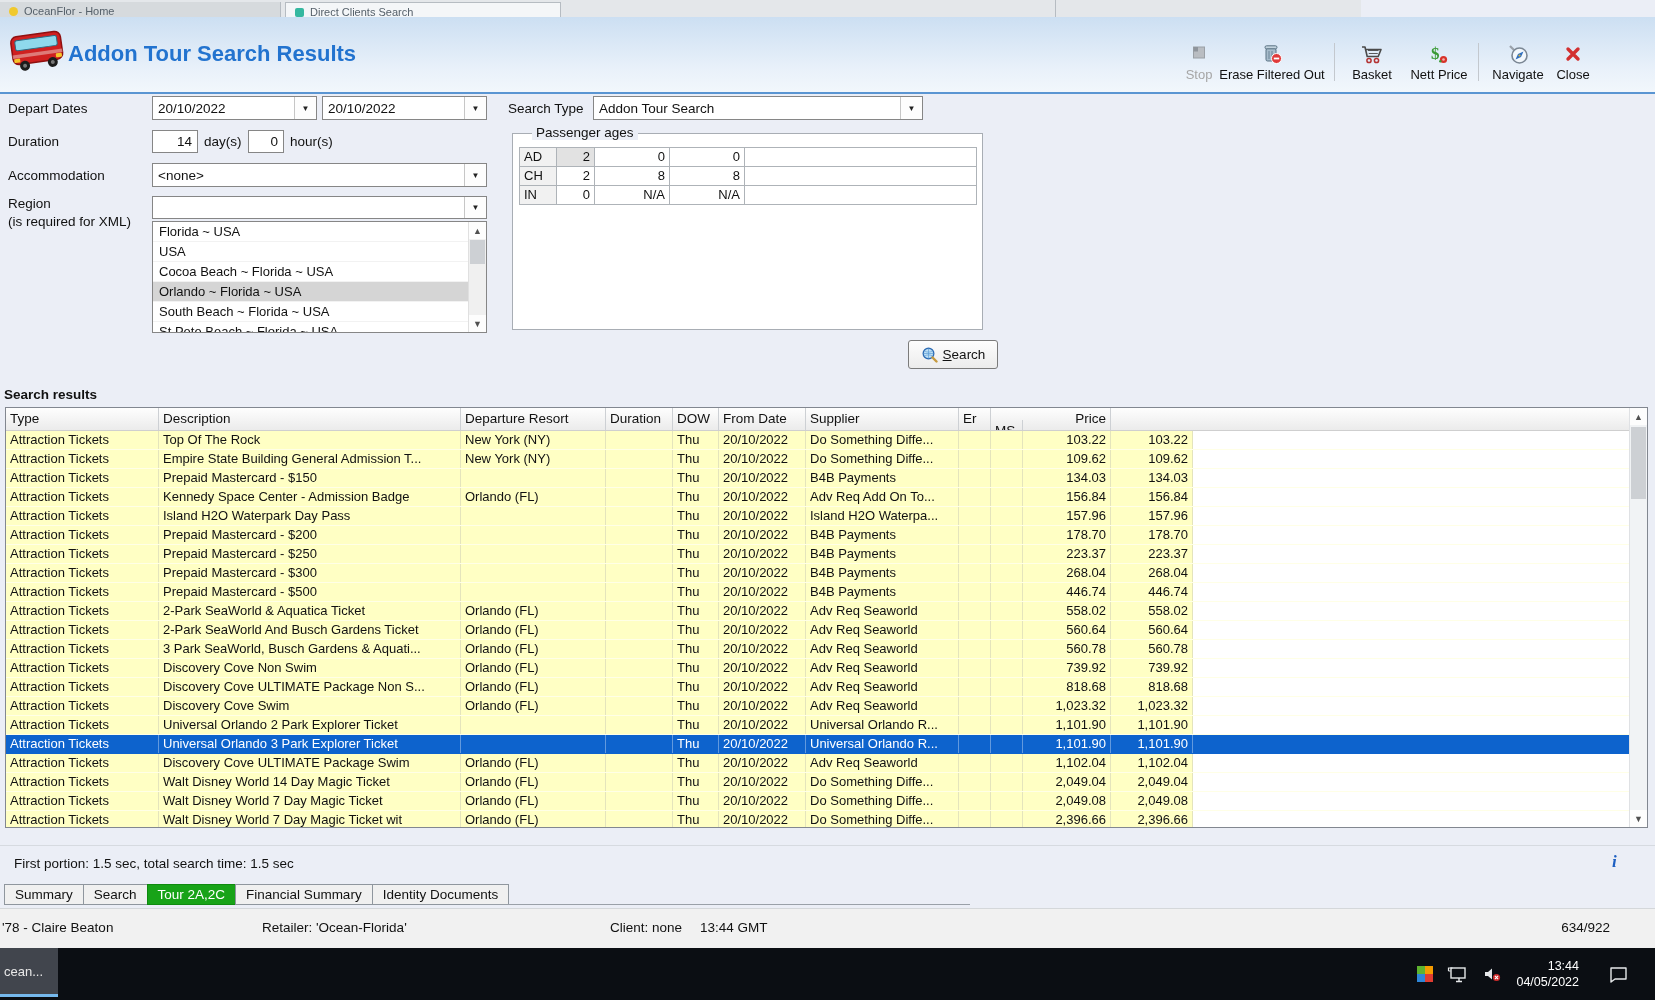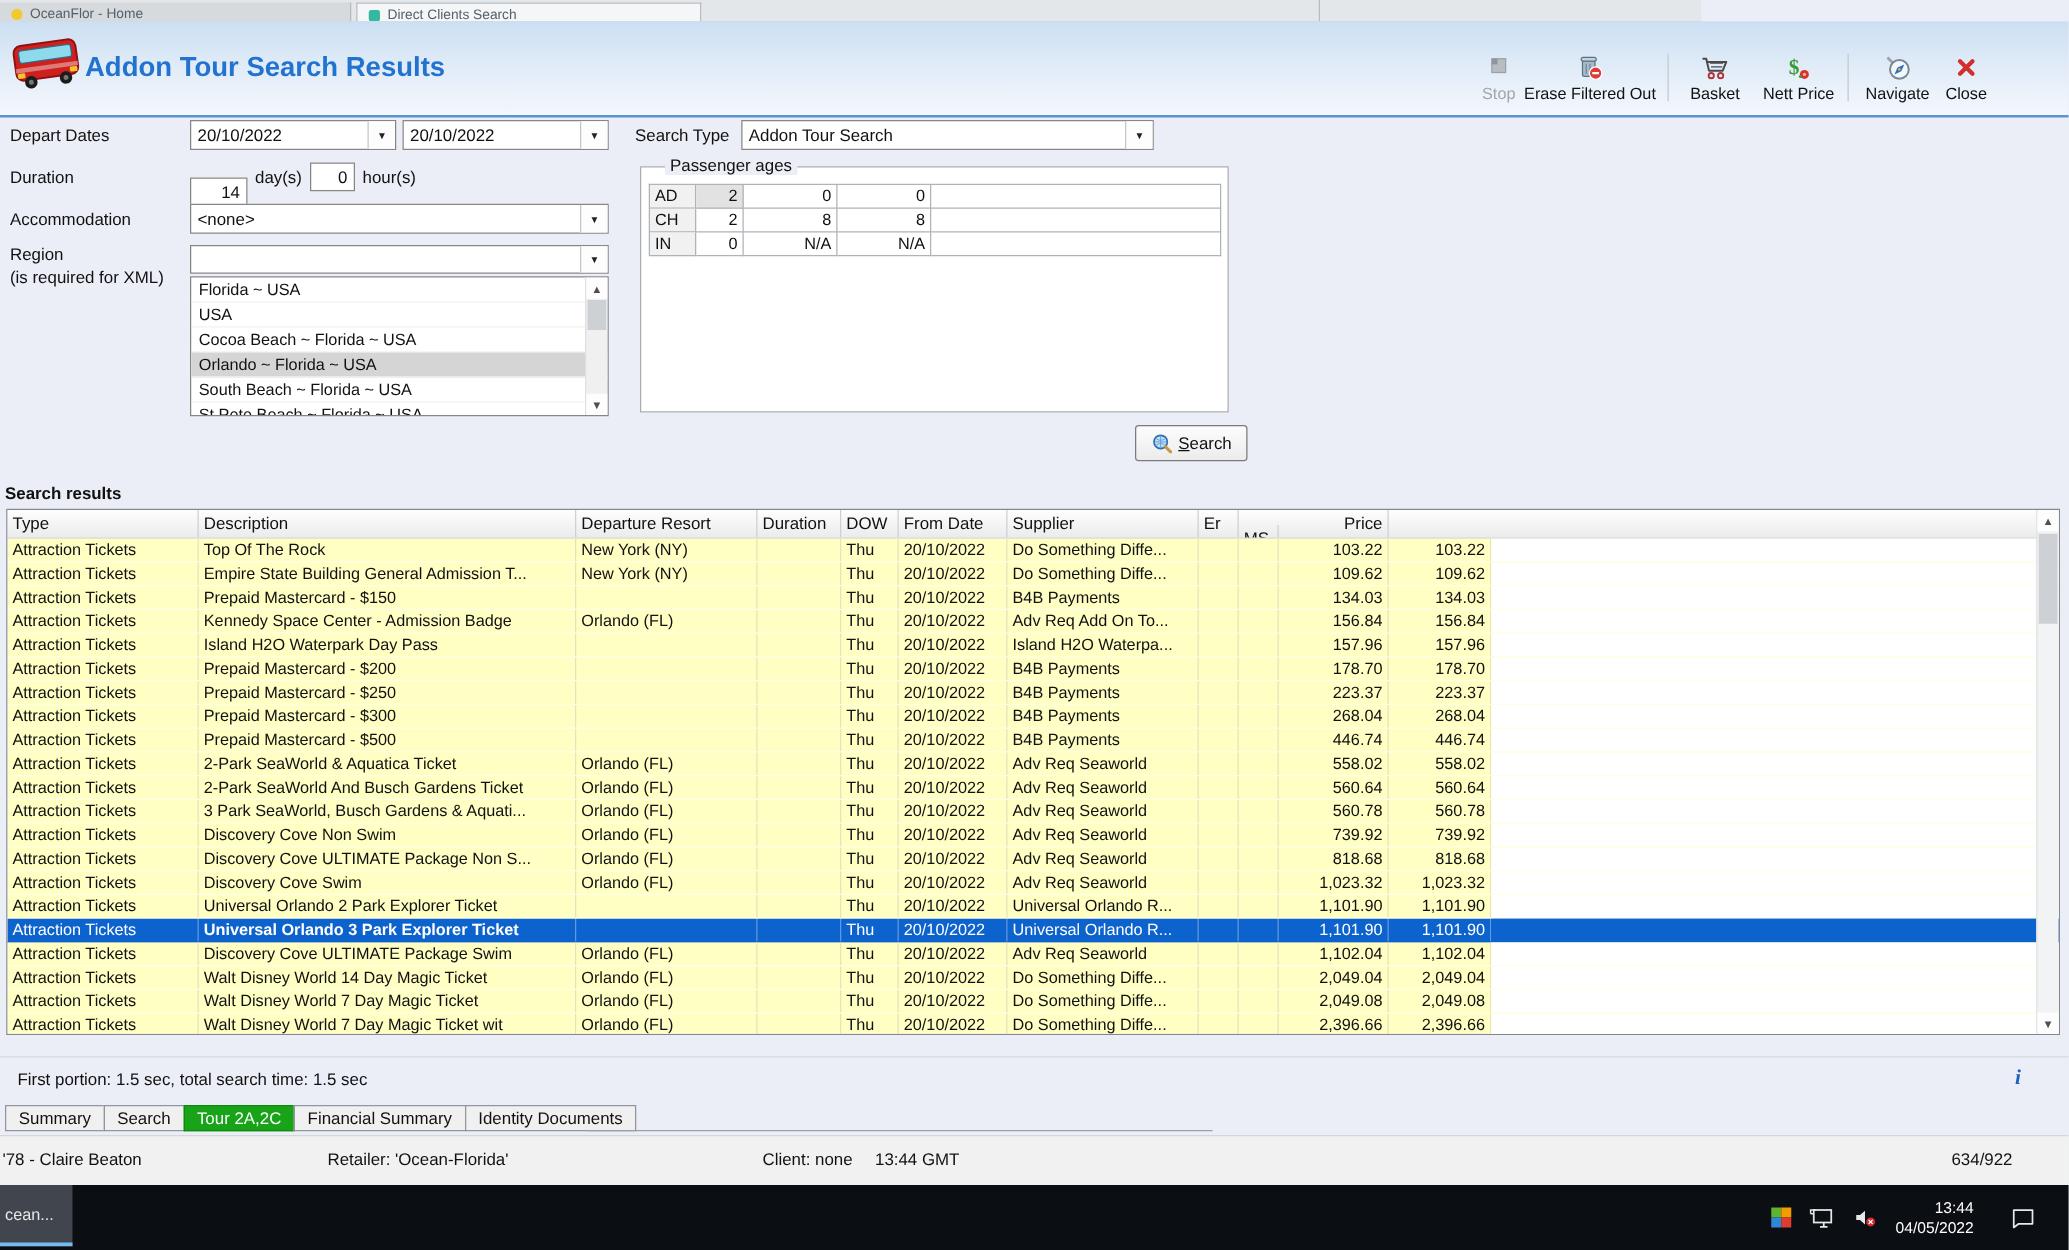--- a/index.html
+++ b/index.html
@@ -187,21 +187,21 @@
   <div class="combo" style="left:152px;top:96px;width:165px">
     <span class="cval">20/10/2022</span>
     <span class="carrow">▼</span>
   </div>
   <div class="combo" style="left:322px;top:96px;width:165px">
     <span class="cval">20/10/2022</span>
     <span class="carrow">▼</span>
   </div>
 
   <div class="flabel" style="left:8px;top:134px">Duration</div>
-  <div class="tinput" style="left:152px;top:142px;width:46px">14</div>
+  <div class="tinput" style="left:152px;top:130px;width:46px">14</div>
   <div class="flabel" style="left:204px;top:134px">day(s)</div>
   <div class="tinput" style="left:248px;top:130px;width:36px">0</div>
   <div class="flabel" style="left:290px;top:134px">hour(s)</div>
 
   <div class="flabel" style="left:8px;top:168px">Accommodation</div>
   <div class="combo" style="left:152px;top:163px;width:335px">
     <span class="cval">&lt;none&gt;</span>
     <span class="carrow">▼</span>
   </div>
 
@@ -507,21 +507,21 @@
           <div class="rcell" style="width: 87px;">20/10/2022</div>
           <div class="rcell" style="width: 153px;">Universal Orlando R...</div>
           <div class="rcell" style="width: 32px;"></div>
           <div class="rcell" style="width: 32px;"></div>
           <div class="rcell num" style="width: 88px;">1,101.90</div>
           <div class="rcell num" style="width: 82px;">1,101.90</div>
           <div class="rcell filler"></div>
         </div>
         <div class="rrow sel">
           <div class="rcell" style="width: 153px;">Attraction Tickets</div>
-          <div class="rcell" style="width: 302px; font-weight: bold;">Universal Orlando 3 Park Explorer Ticket</div>
+          <div class="rcell" style="width: 302px;">Universal Orlando 3 Park Explorer Ticket</div>
           <div class="rcell" style="width: 145px;"></div>
           <div class="rcell" style="width: 67px;"></div>
           <div class="rcell" style="width: 46px;">Thu</div>
           <div class="rcell" style="width: 87px;">20/10/2022</div>
           <div class="rcell" style="width: 153px;">Universal Orlando R...</div>
           <div class="rcell" style="width: 32px;"></div>
           <div class="rcell" style="width: 32px;"></div>
           <div class="rcell num" style="width: 88px;">1,101.90</div>
           <div class="rcell num" style="width: 82px;">1,101.90</div>
           <div class="rcell filler"></div>

